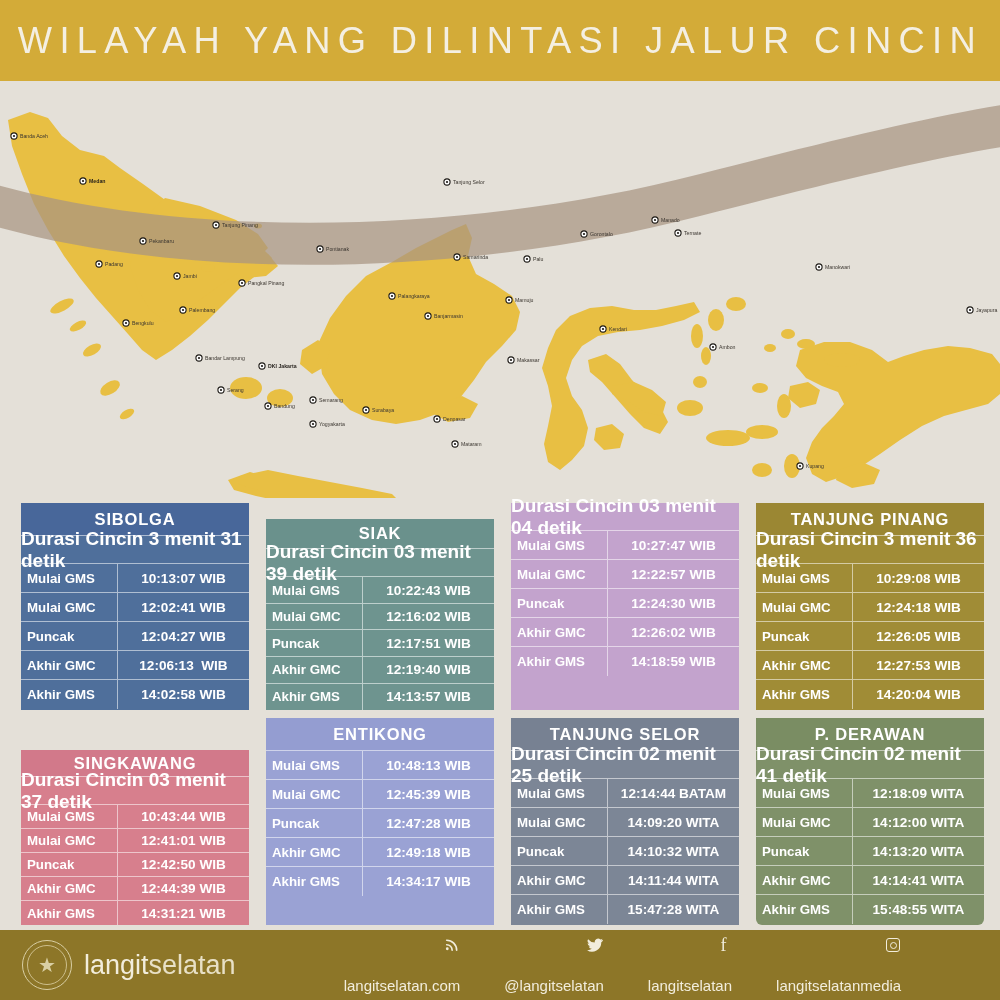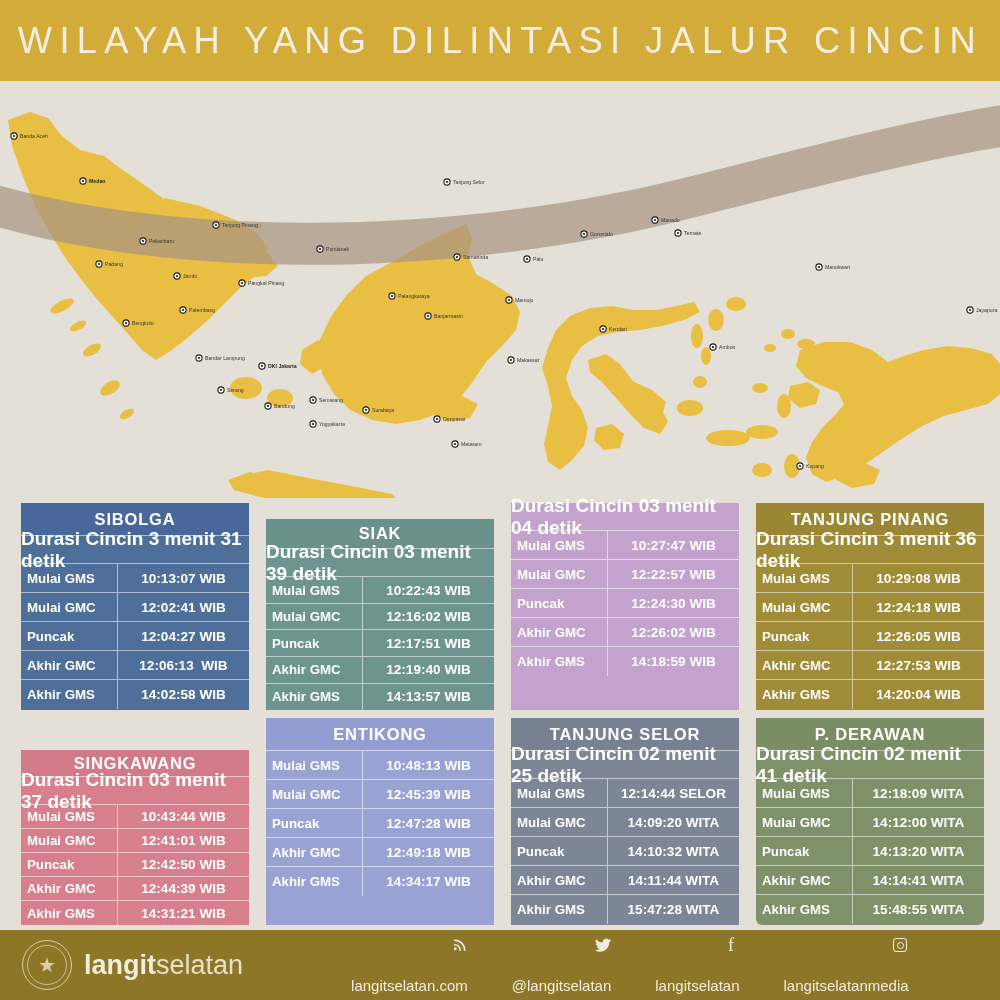--- a/index.html
+++ b/index.html
@@ -101,21 +101,21 @@
     position: absolute; left: 4px; top: 4px; right: 4px; bottom: 4px;
     border-radius: 50%; border: 1px solid #cdbf8c;
   }
   .logo-seal .figure {
     font-size: 20px; color: #d9cfa4; line-height: 1;
   }
   .brand {
     margin-left: 12px; font-size: 27px; line-height: 1;
     color: #f2eddc; white-space: nowrap;
   }
-  .brand .bold { font-weight: bold; margin-top: 32px; }
+  .brand .bold { font-weight: normal; margin-top: 32px; }
   .brand .light { font-weight: 300; color: #e8e0c6; }
 
   .social-group {
     display: flex; align-items: center; margin-left: 108px; gap: 44px;
   }
   .social {
     display: flex; align-items: flex-end; gap: 24px;
     color: #f2eddc; font-size: 15px; white-space: nowrap; flex-direction: column;
   }
   .social .glyph {
@@ -508,21 +508,21 @@
         <div class="card-row">
           <div class="row-label">Akhir GMS</div>
           <div class="row-value">14:34:17 WIB</div>
         </div>
       </div>
       <div class="card" style="background: rgb(124, 134, 150);">
         <div class="card-title" style="background: rgb(119, 129, 146);">TANJUNG SELOR</div>
         <div class="card-sub">Durasi Cincin 02 menit 25 detik</div>
         <div class="card-row">
           <div class="row-label">Mulai GMS</div>
-          <div class="row-value">12:14:44 SELOR</div>
+          <div class="row-value">12:14:44 BATAM</div>
         </div>
         <div class="card-row">
           <div class="row-label">Mulai GMC</div>
           <div class="row-value">14:09:20 WITA</div>
         </div>
         <div class="card-row">
           <div class="row-label">Puncak</div>
           <div class="row-value">14:10:32 WITA</div>
         </div>
         <div class="card-row">

